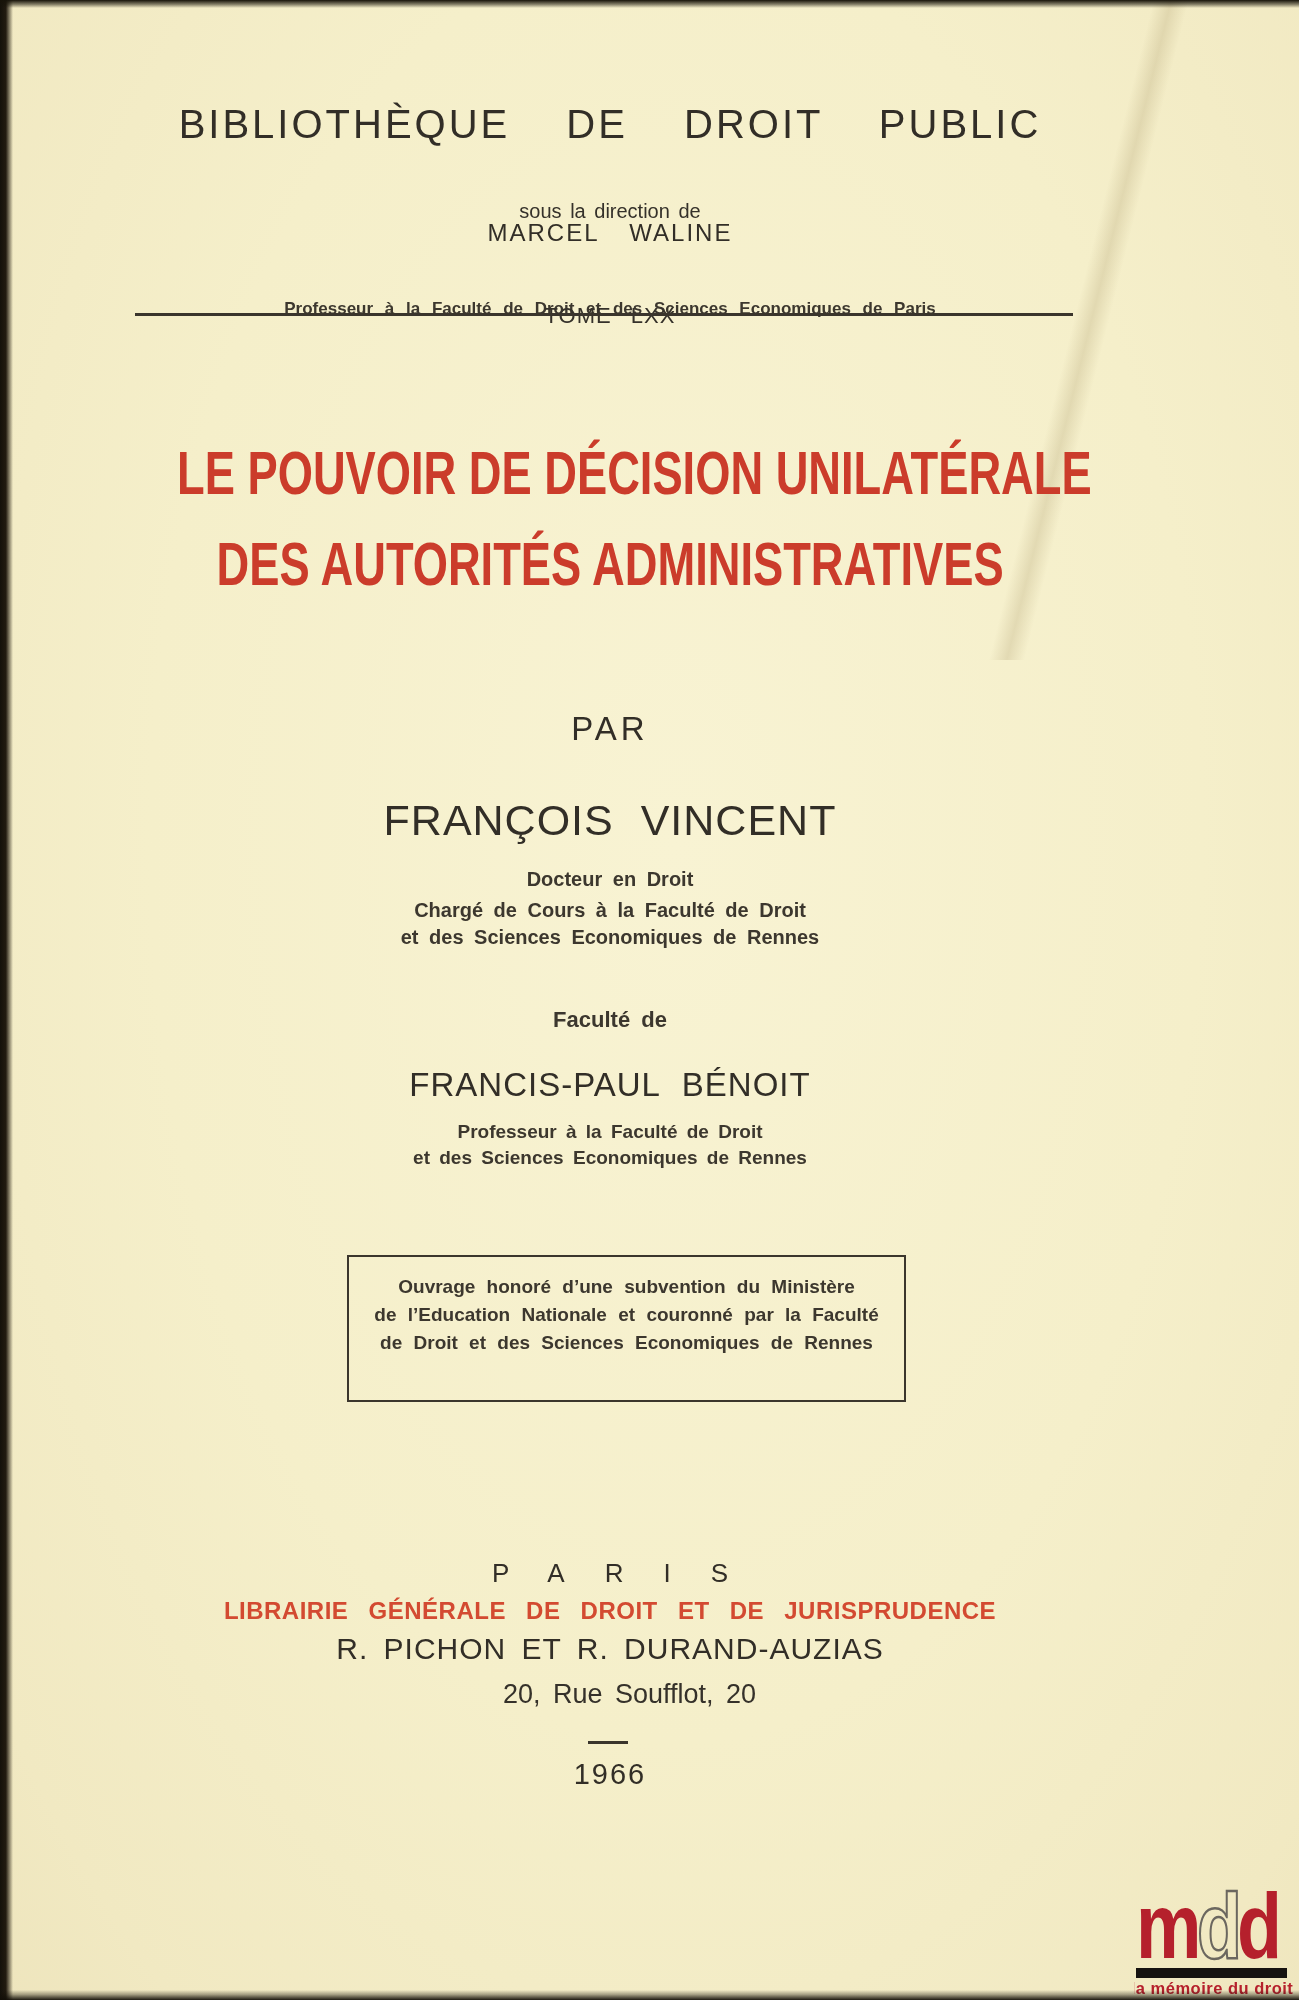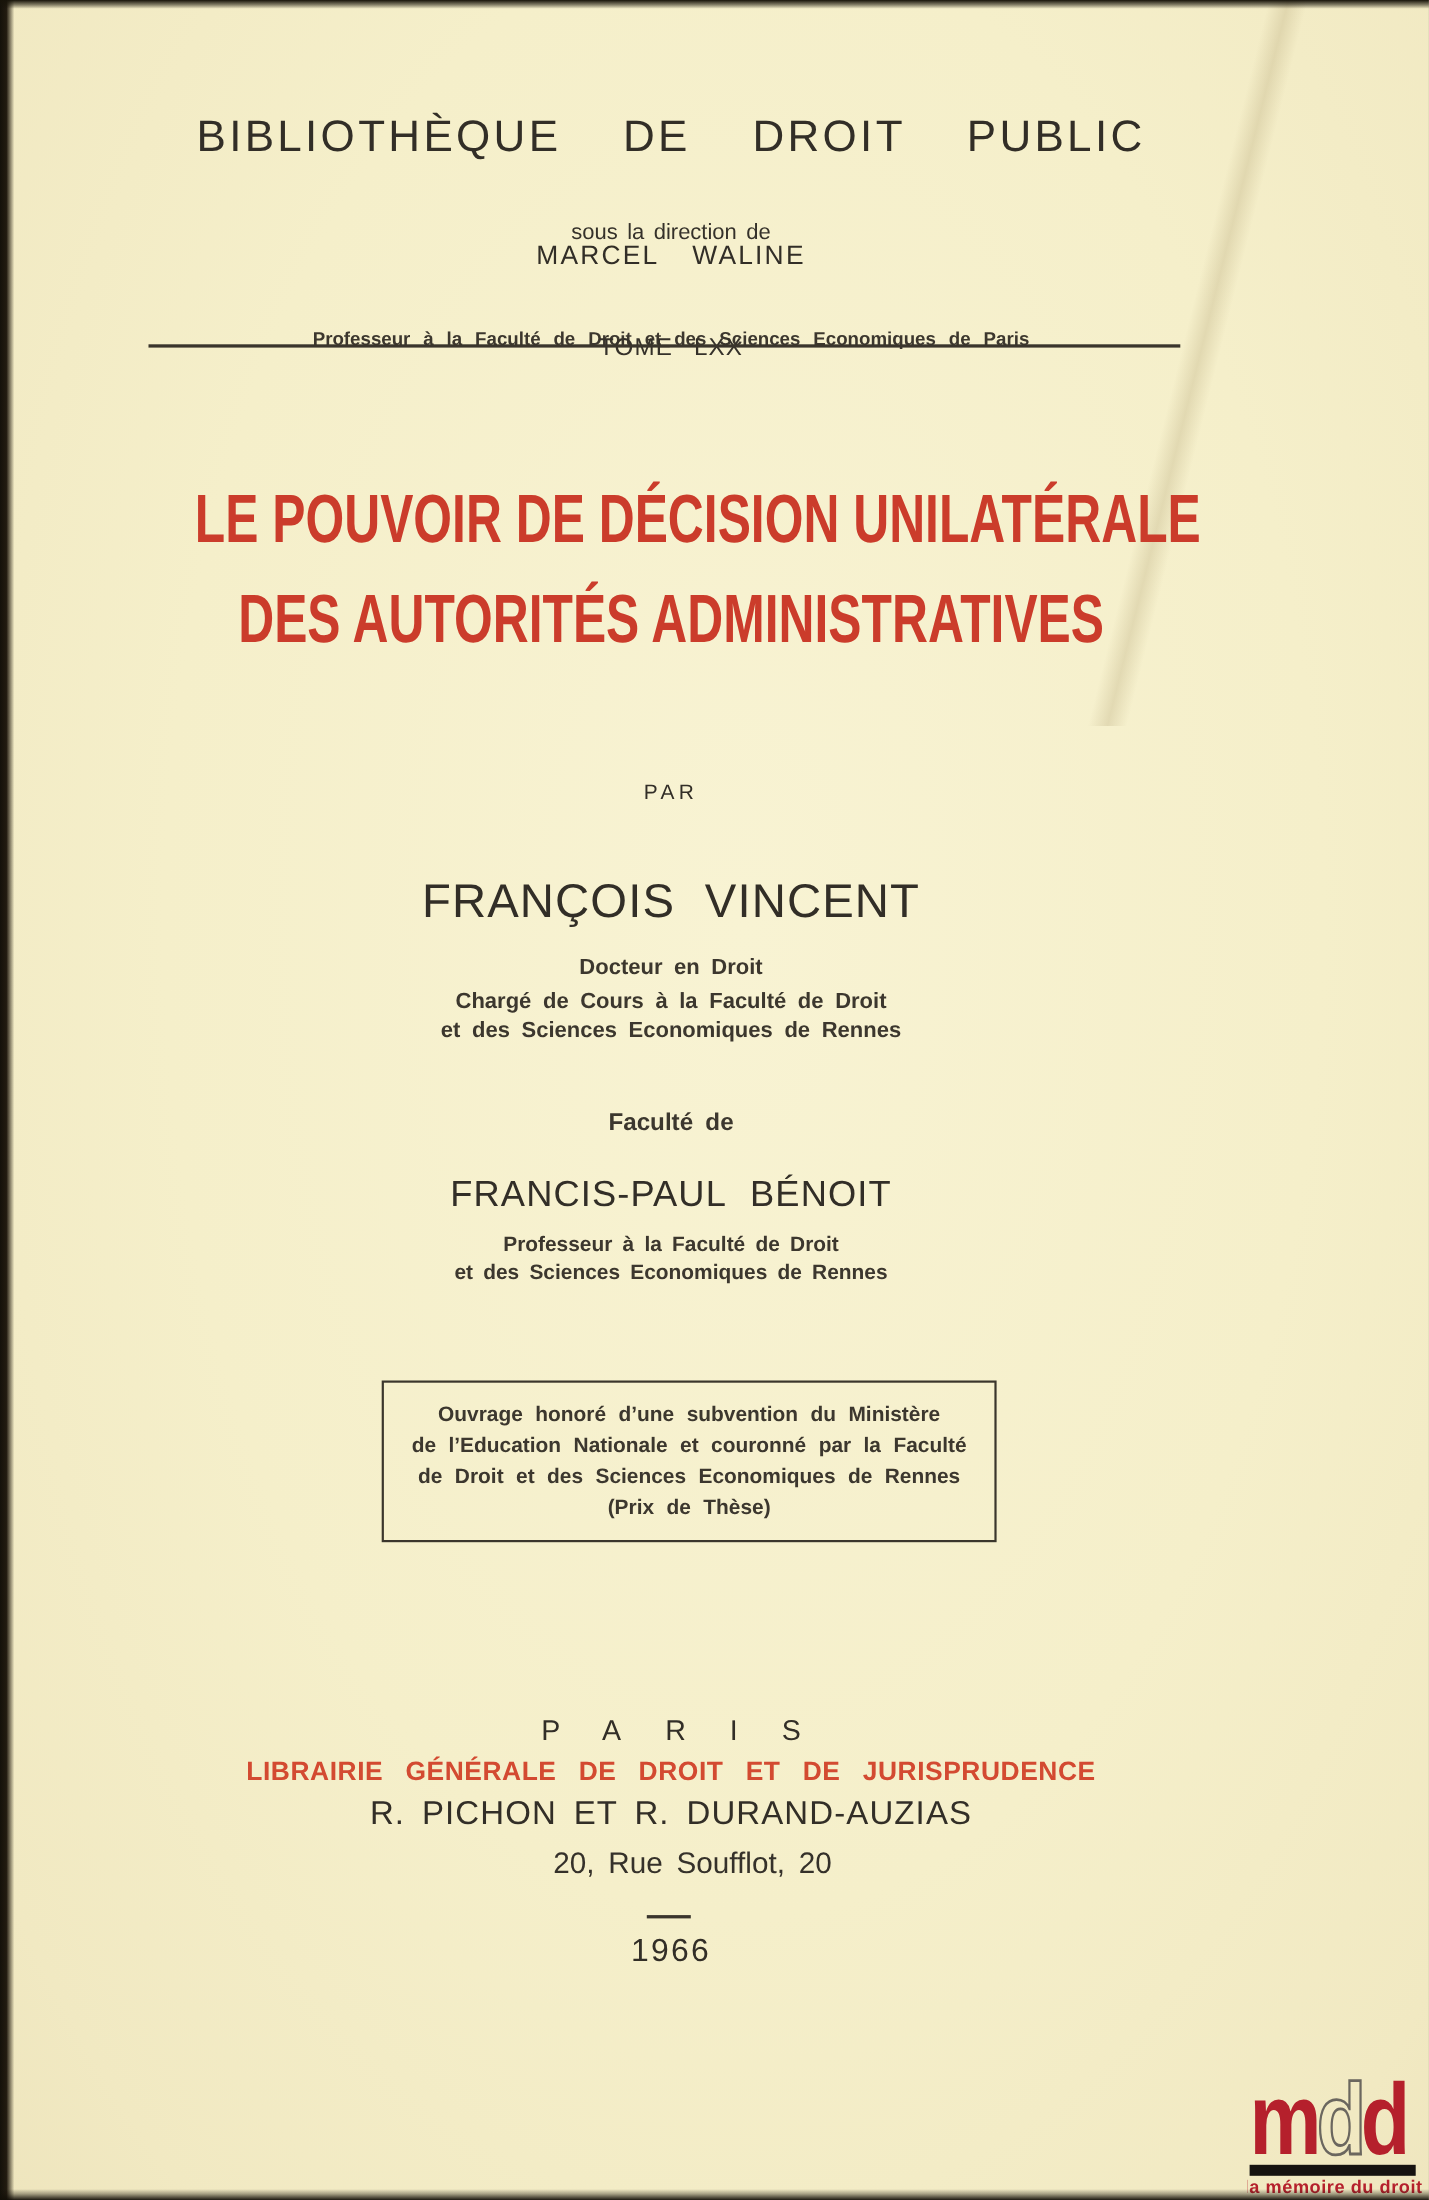--- a/index.html
+++ b/index.html
@@ -32,21 +32,21 @@
   .director-role  { top:263px;  font-size:17px; font-weight:bold; word-spacing:7px; color:#3c372e;margin-top:36px; }
   .tome           { top:291px;  font-size:22px; letter-spacing:1px; word-spacing:12px;margin-top:12px; }
 
   .rule { position:absolute; left:135px; top:313px; width:938px; height:3px; background:#3a352c; }
 
   .main-title { position:absolute; left:8px; width:1204px; text-align:center; color:#cb3c2b; font-weight:bold; }
   .main-title .t-line { display:inline-block; font-size:62px; transform:scaleX(0.73); transform-origin:50% 50%; white-space:nowrap; }
   .title-l1 { top:437px; }
   .title-l2 { top:528px; }
 
-  .par        { top:710px;  font-size:19px; letter-spacing:4px; color:#322e27; }
+  .par        { top:710px;  font-size:33px; letter-spacing:4px; color:#322e27; }
   .author     { top:796px;  font-size:43px; letter-spacing:1px; word-spacing:14px; color:#322e27; }
   .small20    { font-size:20px; font-weight:bold; word-spacing:5px; color:#3c372e; }
   .a-role0    { top:868px; }
   .a-role1    { top:899px; }
   .a-role2    { top:926px; }
 
   .preface-label { top:1007px; font-size:22px; font-weight:bold; word-spacing:5px; color:#3c372e; }
   .preface-name  { top:1066px; font-size:33px; letter-spacing:1px; word-spacing:12px; color:#322e27; }
   .small19       { font-size:19px; font-weight:bold; word-spacing:4px; color:#3c372e; }
   .p-role0       { top:1121px; }
@@ -96,21 +96,20 @@
 
   <div class="cline preface-label">Faculté de</div>
   <div class="cline preface-name">FRANCIS-PAUL BÉNOIT</div>
   <div class="cline small19 p-role0">Professeur à la Faculté de Droit</div>
   <div class="cline small19 p-role1">et des Sciences Economiques de Rennes</div>
 
   <div class="award-box">
     <div>Ouvrage honoré d’une subvention du Ministère</div>
     <div>de l’Education Nationale et couronné par la Faculté</div>
     <div>de Droit et des Sciences Economiques de Rennes</div>
-    <div>(Prix de Thèse)</div>
   </div>
 
   <div class="cline city">
     <span>PARIS</span>
   </div>
   <div class="cline publisher">LIBRAIRIE GÉNÉRALE DE DROIT ET DE JURISPRUDENCE</div>
   <div class="cline printers">R. PICHON ET R. DURAND-AUZIAS</div>
   <div class="cline address">20, Rue Soufflot, 20</div>
   <div class="year-dash"></div>
   <div class="cline year">1966</div>

